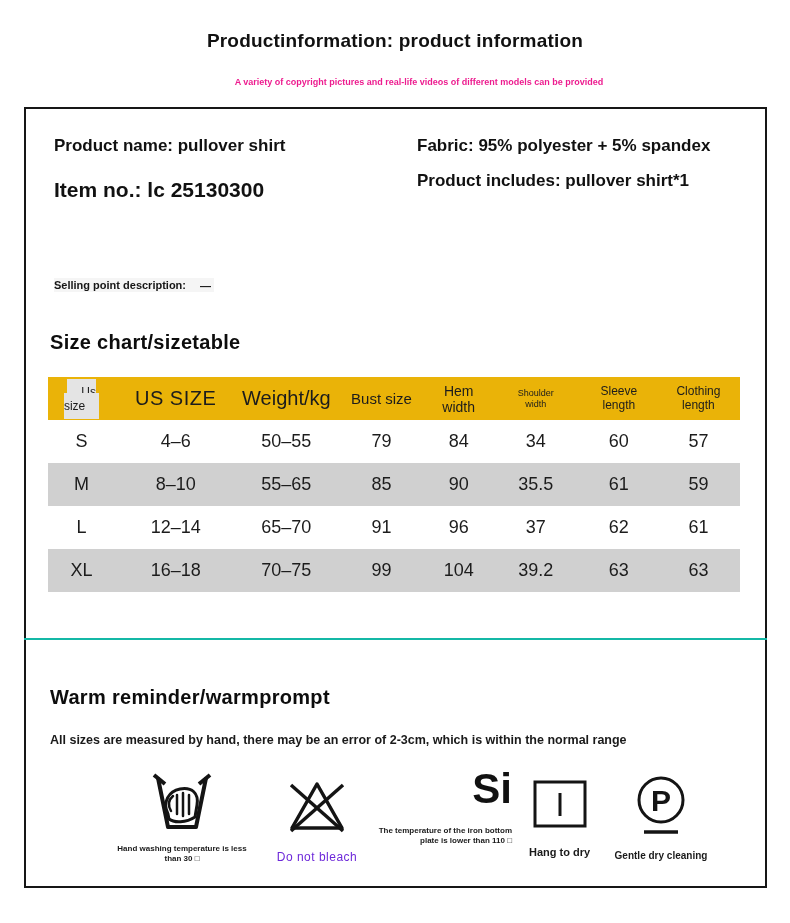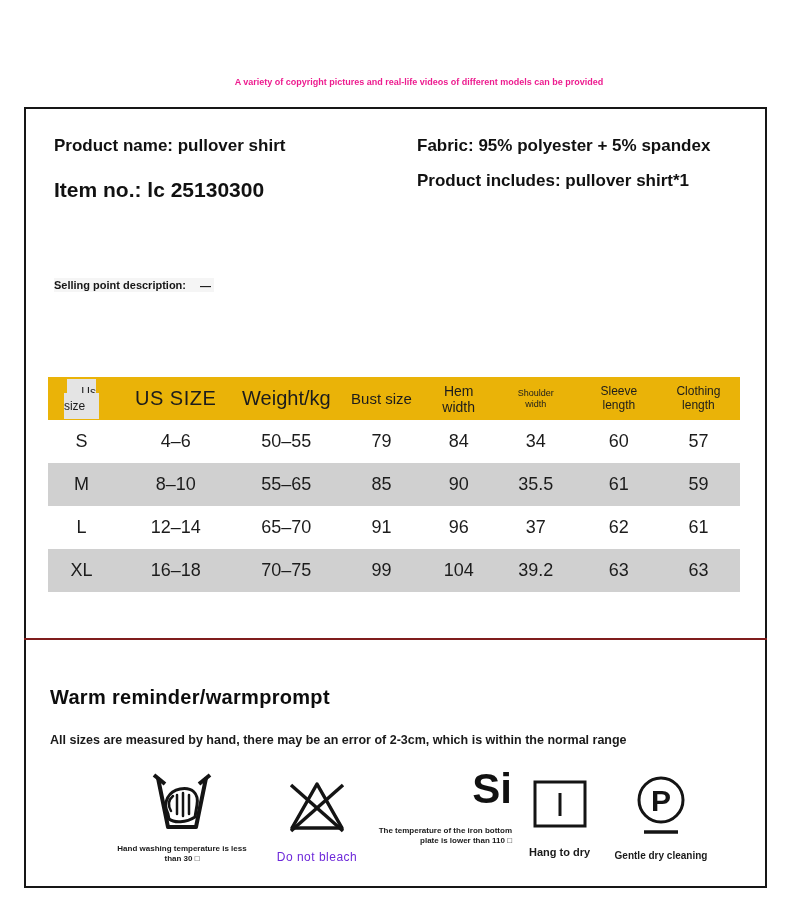--- a/index.html
+++ b/index.html
@@ -48,21 +48,21 @@
   .h5 { font-size: 9px;  font-weight: 700; }
   .h6 { font-size: 12px; font-weight: 700; }
   .h7 { font-size: 12px; font-weight: 700; }
   .wrapcap { display: inline-block; line-height: 1.15; }
   .h5 .wrapcap { width: 42px; }
   .h6 .wrapcap { width: 46px; }
   .h7 .wrapcap { width: 56px; }
 
   
   .divider-section { position: absolute; left: -2px; top: 529px; width: 743px; height: 252px;
-    border-top: 2px solid #7f1d1d; }
+    border-top: 2px solid #14b8a6; }
   .warm-heading { position: absolute; left: 26px; top: 46px; font-size: 20px; font-weight: 700;
     letter-spacing: 0.3px; color: #0d0d0d; }
   .warm-note { position: absolute; left: 26px; top: 93px; font-size: 12.5px; font-weight: 700; color: #1a1a1a; }
 
   .care { position: absolute; top: 126px; left: 0; width: 100%; height: 126px; }
   .care-item { position: absolute; text-align: center; }
   .care-icon { display: block; margin: 0 auto; }
   .care-label { font-weight: 700; color: #1a1a1a; line-height: 1.25; }
 
   .ci-0 { left: 88px;  width: 140px; top: 6px; }
@@ -77,33 +77,35 @@
   .ci-4 { left: 577px; width: 120px; top: 8px; }
   .ci-4 .care-label { font-size: 10px; margin-top: 12px; }
 
   svg .ln { stroke: #141414; fill: none; }
 </style>
 </head>
 <body>
 
 <div class="page">
 
+  <div class="page-title">Productinformation: product information</div>
   <div class="page-subtitle">A variety of copyright pictures and real-life videos of different models can be provided</div>
 
   <div class="panel">
 
     <div class="field f-name">Product name: pullover shirt</div>
     <div class="field f-fabric">Fabric: 95% polyester + 5% spandex</div>
     <div class="field f-itemno">Item no.: lc 25130300</div>
     <div class="field f-includes">Product includes: pullover shirt*1</div>
 
     <div class="selling-point">
       <span>Selling point description:</span><span class="selling-dash">—</span>
     </div>
 
+    <div class="size-heading">Size chart/sizetable</div>
 
     <table class="size-table">
       <colgroup>
         <col style="width:9.7%">
           <col style="width:17.5%">
           <col style="width:14.5%">
           <col style="width:13%">
         <col style="width:9.3%">
           <col style="width:13%">
           <col style="width:11%">

